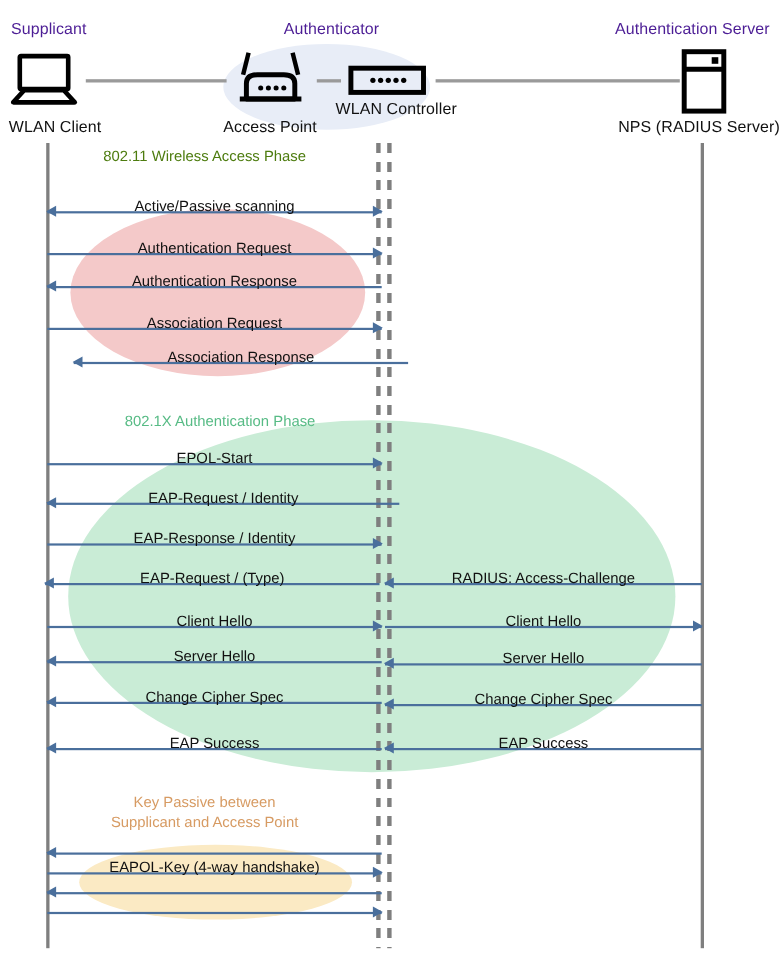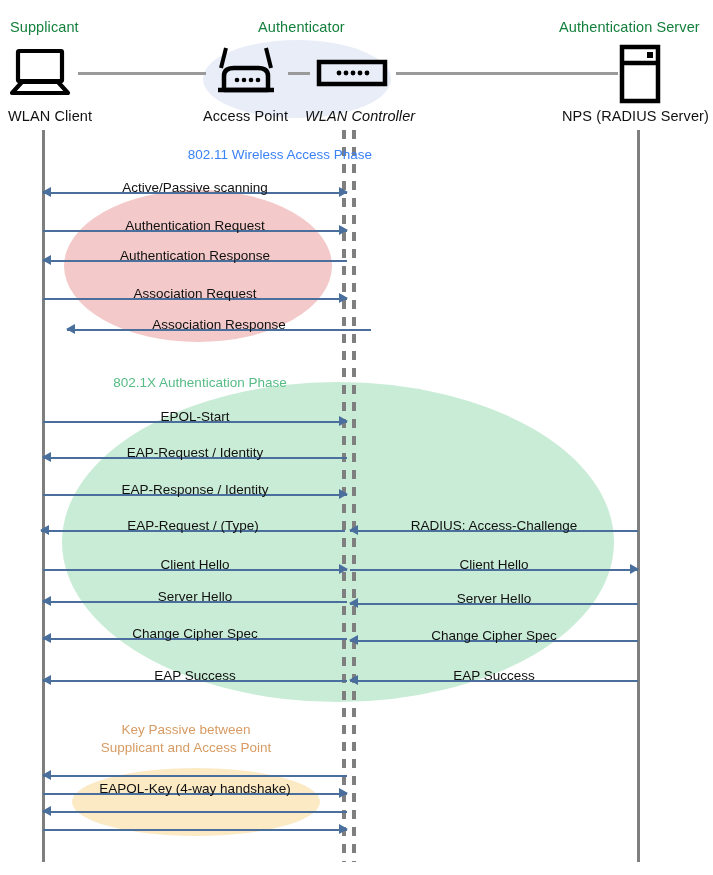--- a/index.html
+++ b/index.html
@@ -12,21 +12,21 @@
     width:713px;
     height:875px;
     background:#ffffff;
     overflow:hidden;
   }
 
   
   .actor-title{
     position:absolute;
     font-size:14.5px;
-    color:#15803d;
+    color:#4c1d95;
     white-space:nowrap;
     letter-spacing:.1px;
   }
   .actor-caption{
     position:absolute;
     font-size:14.5px;
     color:#111111;
     white-space:nowrap;
     letter-spacing:.1px;
   }
@@ -168,33 +168,33 @@
   <div class="icon-wrap" style="left:618px;top:44px;">
     <svg width="44" height="60" viewBox="0 0 44 60">
       <rect x="4" y="3" width="36" height="54" fill="none" stroke="#000" stroke-width="4.5"></rect>
       <line x1="4" y1="19" x2="40" y2="19" stroke="#000" stroke-width="4.5"></line>
       <rect x="29" y="8" width="6" height="6" fill="#000"></rect>
     </svg>
   </div>
 
   <div class="actor-caption" style="left:8px;top:108px;">WLAN Client</div>
   <div class="actor-caption" style="left:203px;top:108px;">Access Point</div>
-  <div class="actor-caption" style="left:305px;top:108px;font-style:italic;">WLAN Controller</div>
+  <div class="actor-caption" style="left:305px;top:92px;">WLAN Controller</div>
   <div class="actor-caption" style="left:562px;top:108px;">NPS (RADIUS Server)</div>
 
   <div class="phase-blob blob-red" style="left:64px;top:190px;width:268px;height:152px;"></div>
   <div class="phase-blob blob-green" style="left:62px;top:382px;width:552px;height:320px;"></div>
   <div class="phase-blob blob-orange" style="left:72px;top:768px;width:248px;height:68px;"></div>
 
   <div class="lifeline-solid" style="left:42px;top:130px;height:732px;"></div>
   <div class="lifeline-dash" style="left:342px;top:130px;height:732px;"></div>
   <div class="lifeline-dash" style="left:352px;top:130px;height:732px;"></div>
   <div class="lifeline-solid" style="left:637px;top:130px;height:732px;"></div>
 
-  <div class="phase-label" style="left:0px;top:146px;width:372px;color:#3b82f6;text-align:right;">802.11 Wireless Access Phase</div>
+  <div class="phase-label" style="left:0px;top:133px;width:372px;color:#4d7c0f;">802.11 Wireless Access Phase</div>
   <div class="phase-label" style="left:0px;top:374px;width:400px;color:#57bb85;">802.1X Authentication Phase</div>
   <div class="phase-label" style="left:0px;top:721px;width:372px;color:#d79b63;">
     <div>Key Passive between</div>
     <div>Supplicant and Access Point</div>
   </div>
 
   <div class="msg" style="left:43px;top:182px;width:304px;height:20px;">
     <div class="caption">Active/Passive scanning</div>
     <div class="line"></div>
     <div class="head right"></div>
@@ -224,21 +224,21 @@
     <div class="line"></div>
     <div class="head left"></div>
   </div>
 
   <div class="msg" style="left:43px;top:411px;width:304px;height:20px;">
     <div class="caption">EPOL-Start</div>
     <div class="line"></div>
     <div class="head right"></div>
   </div>
 
-  <div class="msg" style="left:43px;top:447px;width:304px;height:20px;">
+  <div class="msg" style="left:43px;top:447px;width:304px;height:20px;padding-left:16px;">
     <div class="caption">EAP-Request / Identity</div>
     <div class="line"></div>
     <div class="head left"></div>
   </div>
 
   <div class="msg" style="left:43px;top:484px;width:304px;height:20px;">
     <div class="caption">EAP-Response / Identity</div>
     <div class="line"></div>
     <div class="head right"></div>
   </div>

